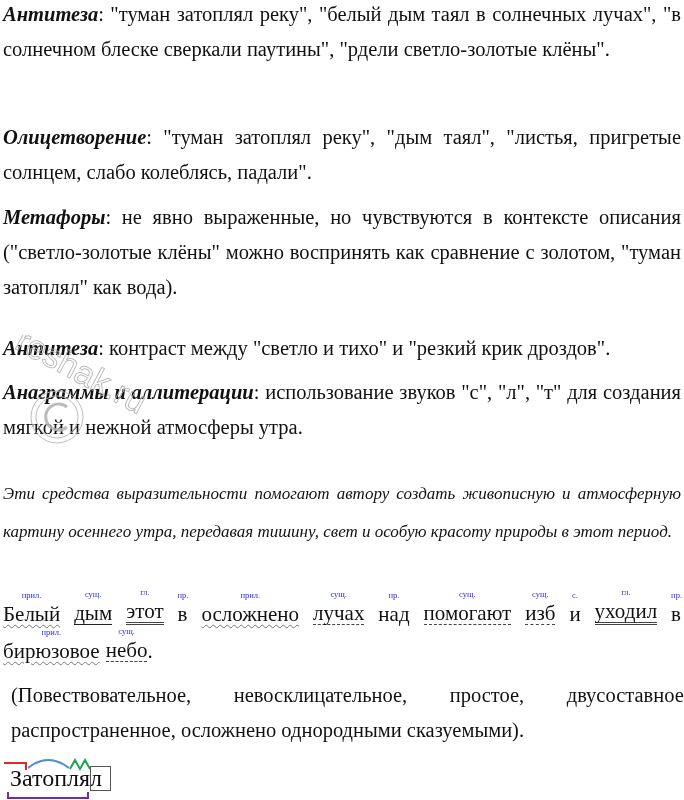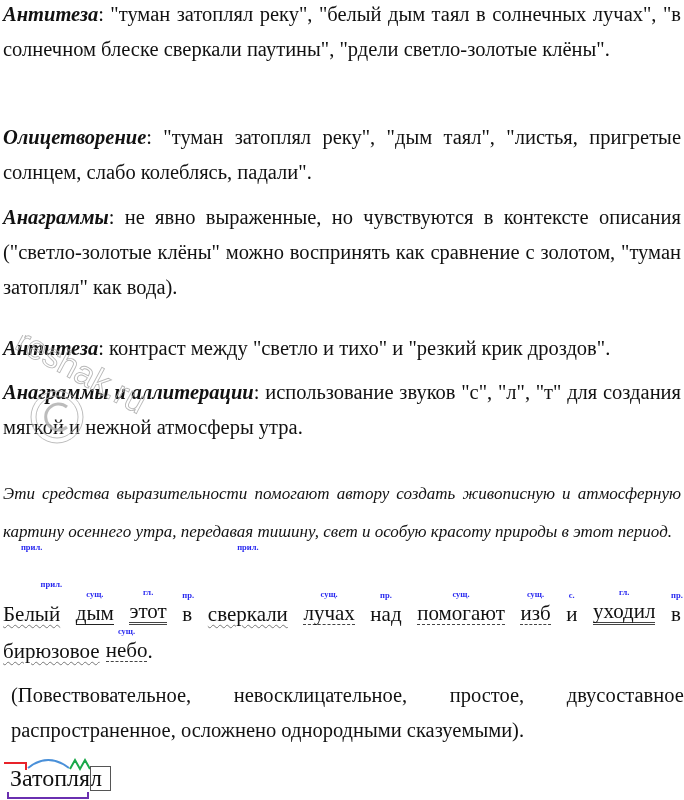--- a/index.html
+++ b/index.html
@@ -71,26 +71,25 @@
       position: absolute;
       top: 0;
       left: 0;
       right: 0;
       text-align: center;
       font-size: 8.5px;
       line-height: 10px;
       color: #2a2af0;
       font-family: "Liberation Serif", serif;
       white-space: nowrap;
-      font-weight: bold;
     }
     .w-text { position: relative; display: inline-block; }
     .u-subj { border-bottom: 1.5px solid #222; }
     .u-pred { border-bottom: 3.5px double #444; }
-    .u-adj  { text-decoration: underline wavy #777; text-decoration-thickness: 1px; text-underline-offset: 3px; margin-top: 48px; }
+    .u-adj  { text-decoration: underline wavy #777; text-decoration-thickness: 1px; text-underline-offset: 3px; }
     .u-obj  { border-bottom: 1.5px dashed #444; }
     .u-circ { border-bottom: 1.5px dashed #444; }
     .u-none { }
 
     .p7 { position: absolute; top: 678px; left: 8px; width: 678px; }
 
     
     .scheme {
       position: absolute;
       left: 0;
@@ -128,35 +127,35 @@
   </style>
 </head>
 <body>
 
 <div class="page">
 
   <p class="para p1"><b class="term">Антитеза</b><span>: "туман затоплял реку", "белый дым таял в солнечных лучах", "в солнечном блеске сверкали паутины", "рдели светло-золотые клёны".</span></p>
 
   <p class="para p2"><b class="term">Олицетворение</b><span>: "туман затоплял реку", "дым таял", "листья, пригретые солнцем, слабо колеблясь, падали".</span></p>
 
-  <p class="para p3"><b class="term">Анаграммы</b><span>: не явно выраженные, но чувствуются в контексте описания ("светло-золотые клёны" можно воспринять как сравнение с золотом, "туман затоплял" как вода).</span></p>
+  <p class="para p3"><b class="term">Метафоры</b><span>: не явно выраженные, но чувствуются в контексте описания ("светло-золотые клёны" можно воспринять как сравнение с золотом, "туман затоплял" как вода).</span></p>
 
   <p class="para p4"><b class="term">Антитеза</b><span>: контраст между "светло и тихо" и "резкий крик дроздов".</span></p>
 
   <p class="para p5"><b class="term">Анаграммы и аллитерации</b><span>: использование звуков "с", "л", "т" для создания мягкой и нежной атмосферы утра.</span></p>
 
   <p class="para p6">Эти средства выразительности помогают автору создать живописную и атмосферную картину осеннего утра, передавая тишину, свет и особую красоту природы в этот период.</p>
 
   <div class="sentence">
     <div class="sline" id="sline1">
         <span class="word"><span class="pos">прил.</span><span class="w-text u-adj">Белый</span></span>
         <span class="word"><span class="pos">сущ.</span><span class="w-text u-subj">дым</span></span>
         <span class="word"><span class="pos">гл.</span><span class="w-text u-pred">этот</span></span>
         <span class="word"><span class="pos">пр.</span><span class="w-text u-none">в</span></span>
-        <span class="word"><span class="pos">прил.</span><span class="w-text u-adj">сверкали</span></span>
+        <span class="word"><span class="pos">прил.</span><span class="w-text u-adj">осложнено</span></span>
         <span class="word"><span class="pos">сущ.</span><span class="w-text u-circ">лучах</span></span>
         <span class="word"><span class="pos">пр.</span><span class="w-text u-none">над</span></span>
         <span class="word"><span class="pos">сущ.</span><span class="w-text u-circ">помогают</span></span>
         <span class="word"><span class="pos">сущ.</span><span class="w-text u-obj">изб</span></span>
         <span class="word"><span class="pos">с.</span><span class="w-text u-none">и</span></span>
         <span class="word"><span class="pos">гл.</span><span class="w-text u-pred">уходил</span></span>
         <span class="word"><span class="pos">пр.</span><span class="w-text u-none">в</span></span>
       </div>
     <div class="sline second" id="sline2">
         <span class="word"><span class="pos">прил.</span><span class="w-text u-adj">бирюзовое</span></span>

